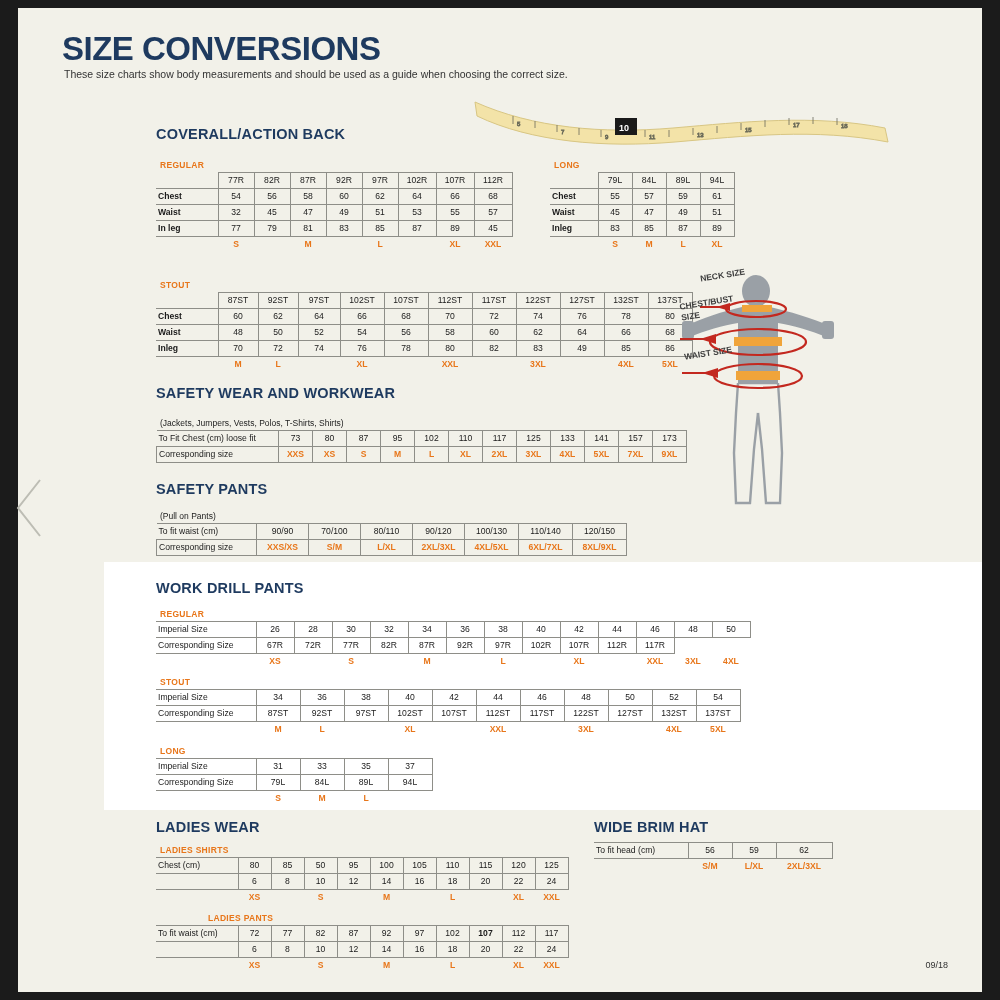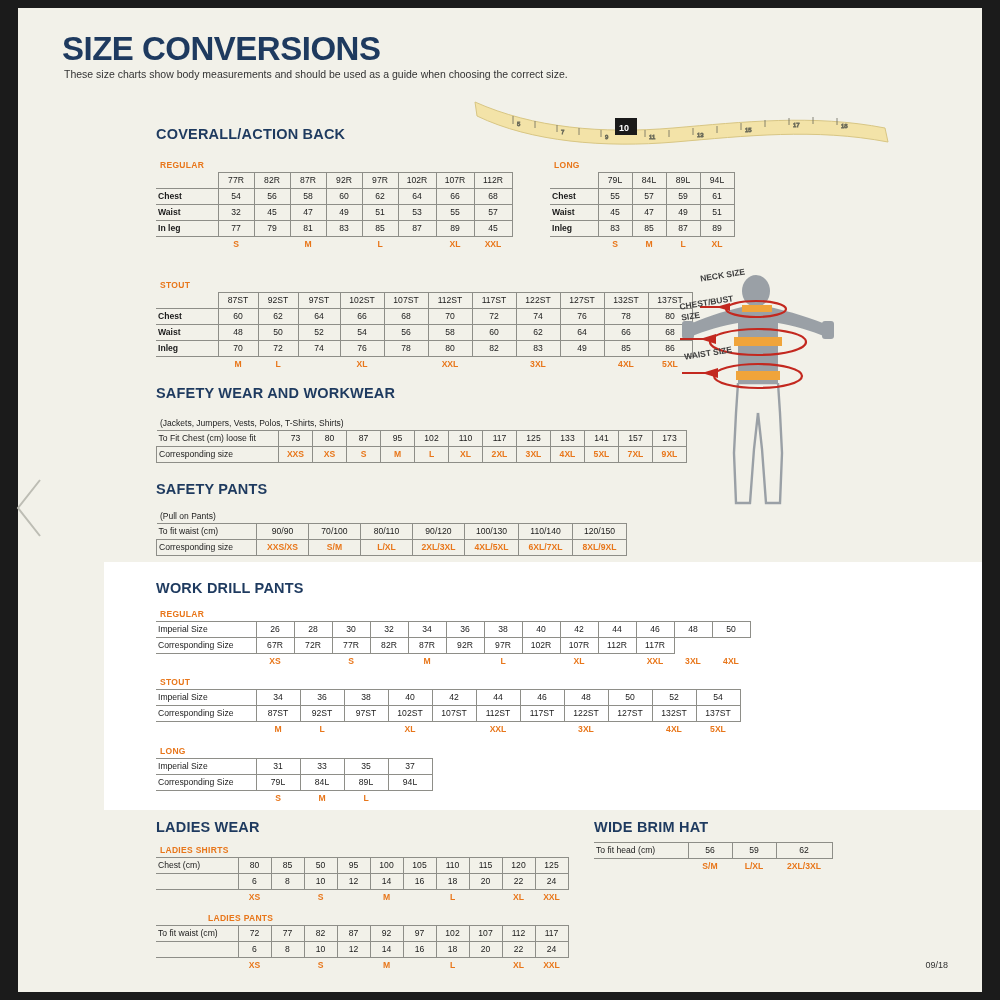--- a/index.html
+++ b/index.html
@@ -658,21 +658,21 @@
       <tbody>
           <tr>
         <td class="rh-plain" style="width:82px;">To fit waist (cm)</td>
         <td style="width:33px;">72</td>
         <td style="width:33px;">77</td>
         <td style="width:33px;">82</td>
         <td style="width:33px;">87</td>
         <td style="width:33px;">92</td>
         <td style="width:33px;">97</td>
         <td style="width:33px;">102</td>
-        <td style="width:33px;">107</td>
+        <td style="width:33px;font-weight:bold;">107</td>
         <td style="width:33px;">112</td>
         <td style="width:33px;">117</td>
       </tr>
       <tr>
         <td class="rh-plain"></td>
         <td>6</td>
         <td>8</td>
         <td>10</td>
         <td>12</td>
         <td>14</td>

